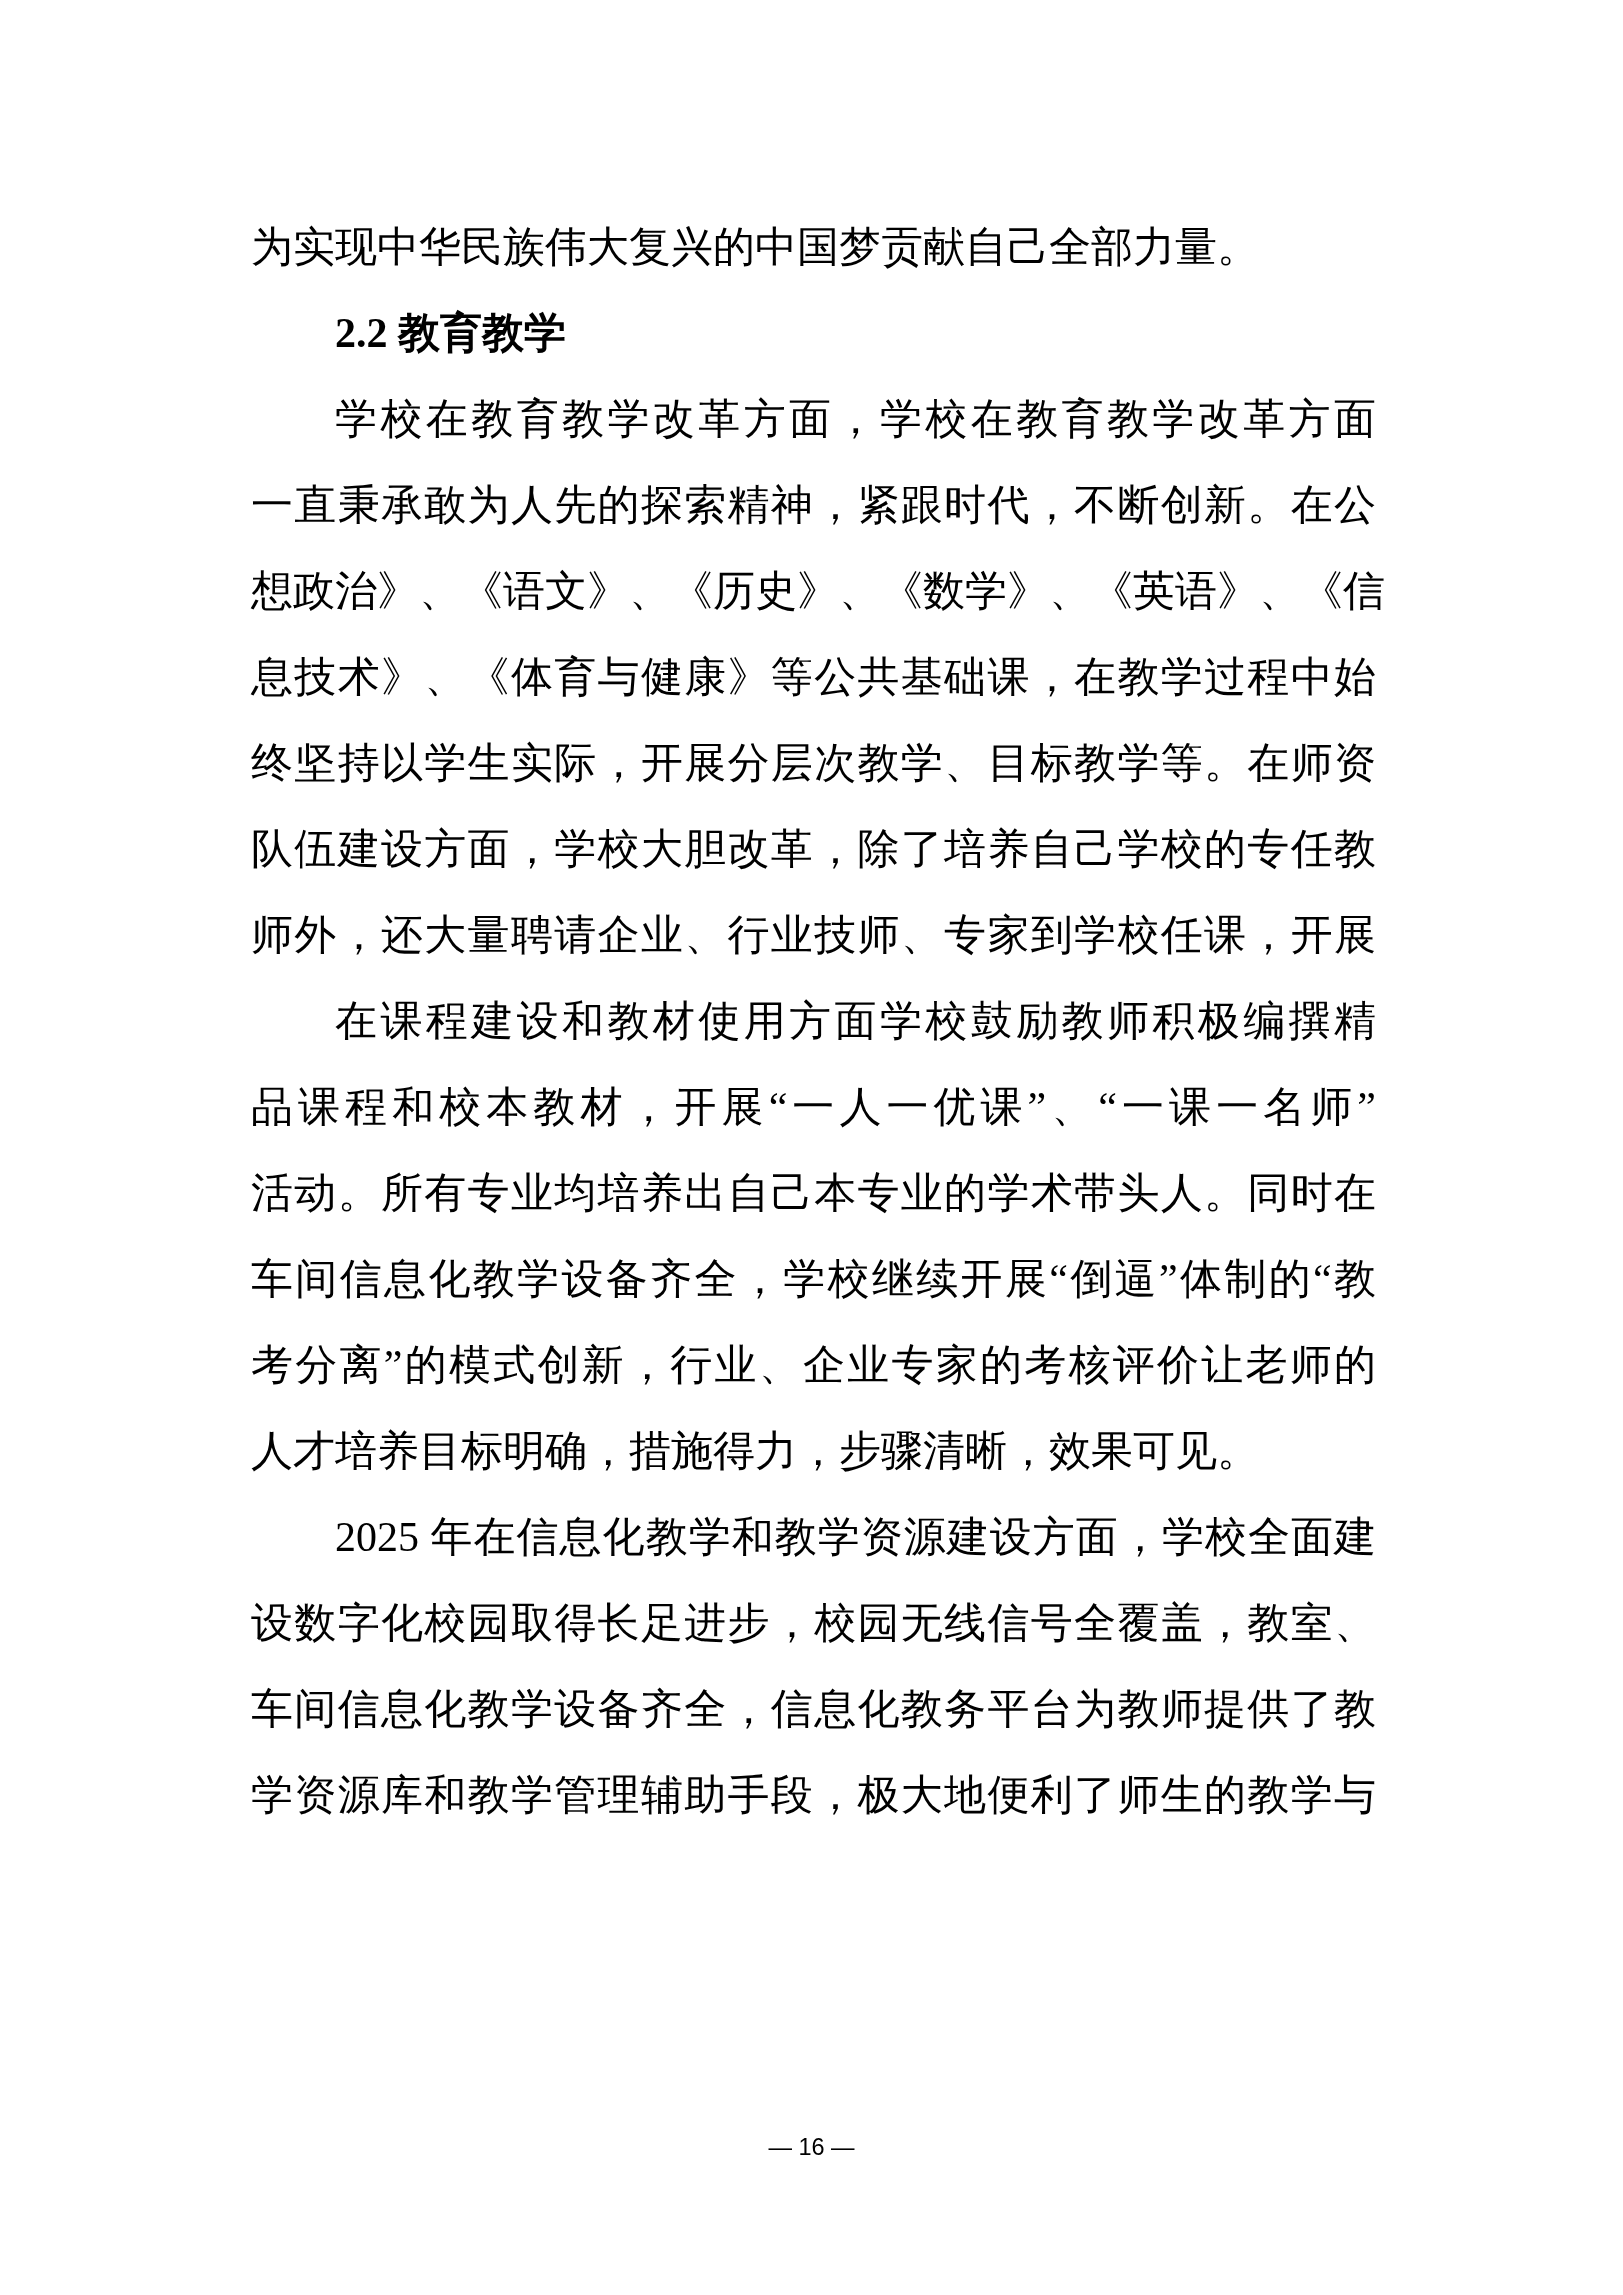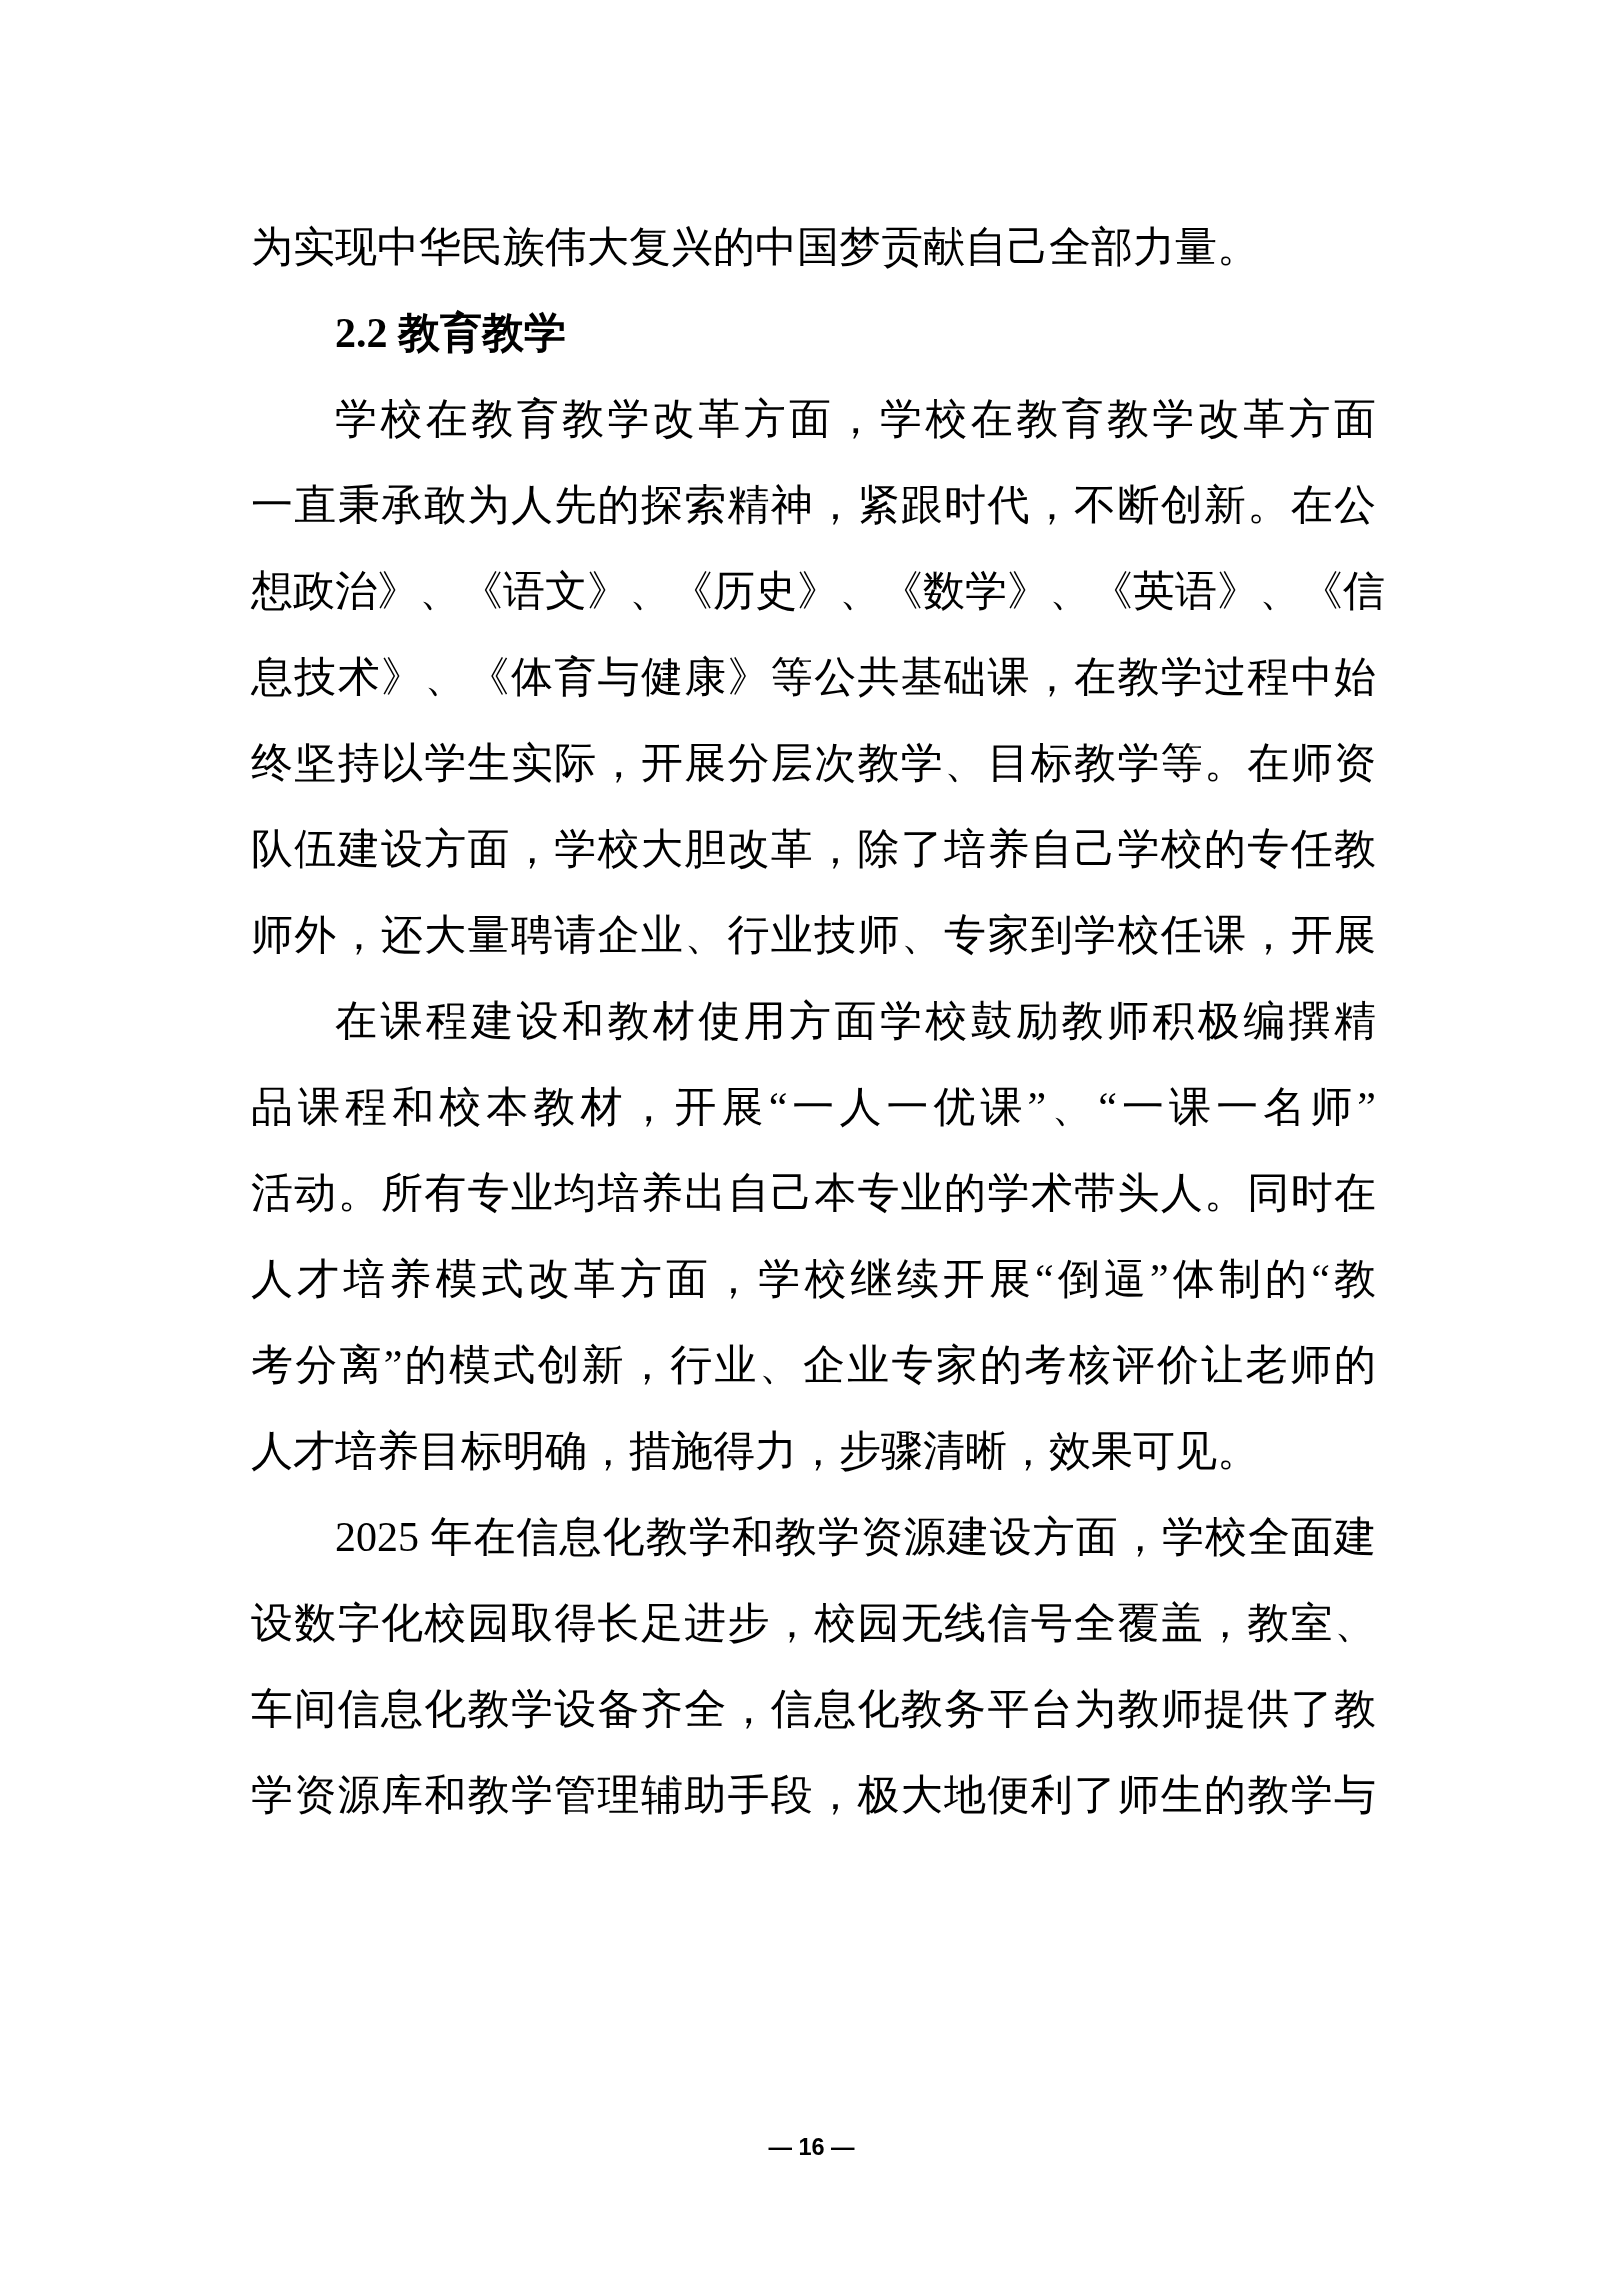--- a/index.html
+++ b/index.html
@@ -53,42 +53,41 @@
   .footer {
     position: absolute;
     left: 0;
     top: 2124px;
     width: 1623px;
     text-align: center;
     font-size: 23.5px;
     line-height: 47px;
     font-family: "Liberation Sans", "DejaVu Sans", sans-serif;
     color: #000000;
-    font-weight: bold;
   }
 </style>
 </head>
 <body>
 
 <div class="page">
 
   <div class="text-block">
     <div class="line">为实现中华民族伟大复兴的中国梦贡献自己全部力量。</div>
     <div class="line heading indent">2.2 教育教学</div>
     <div class="line fill indent">学校在教育教学改革方面，学校在教育教学改革方面</div>
     <div class="line fill">一直秉承敢为人先的探索精神，紧跟时代，不断创新。在公</div>
     <div class="line fill">想政治》、《语文》、《历史》、《数学》、《英语》、《信</div>
     <div class="line fill">息技术》、《体育与健康》等公共基础课，在教学过程中始</div>
     <div class="line fill">终坚持以学生实际，开展分层次教学、目标教学等。在师资</div>
     <div class="line fill">队伍建设方面，学校大胆改革，除了培养自己学校的专任教</div>
     <div class="line fill">师外，还大量聘请企业、行业技师、专家到学校任课，开展</div>
     <div class="line fill indent">在课程建设和教材使用方面学校鼓励教师积极编撰精</div>
     <div class="line fill">品课程和校本教材，开展“一人一优课”、“一课一名师”</div>
     <div class="line fill">活动。所有专业均培养出自己本专业的学术带头人。同时在</div>
-    <div class="line fill">人才培养模式改革方面，学校继续开展“倒逼”体制的“教</div>
+    <div class="line fill">车间信息化教学设备齐全，学校继续开展“倒逼”体制的“教</div>
     <div class="line fill">考分离”的模式创新，行业、企业专家的考核评价让老师的</div>
     <div class="line">人才培养目标明确，措施得力，步骤清晰，效果可见。</div>
     <div class="line fill indent">2025 年在信息化教学和教学资源建设方面，学校全面建</div>
     <div class="line fill">设数字化校园取得长足进步，校园无线信号全覆盖，教室、</div>
     <div class="line fill">车间信息化教学设备齐全，信息化教务平台为教师提供了教</div>
     <div class="line fill">学资源库和教学管理辅助手段，极大地便利了师生的教学与</div>
   </div>
 
   <div class="footer">— 16 —</div>
 

